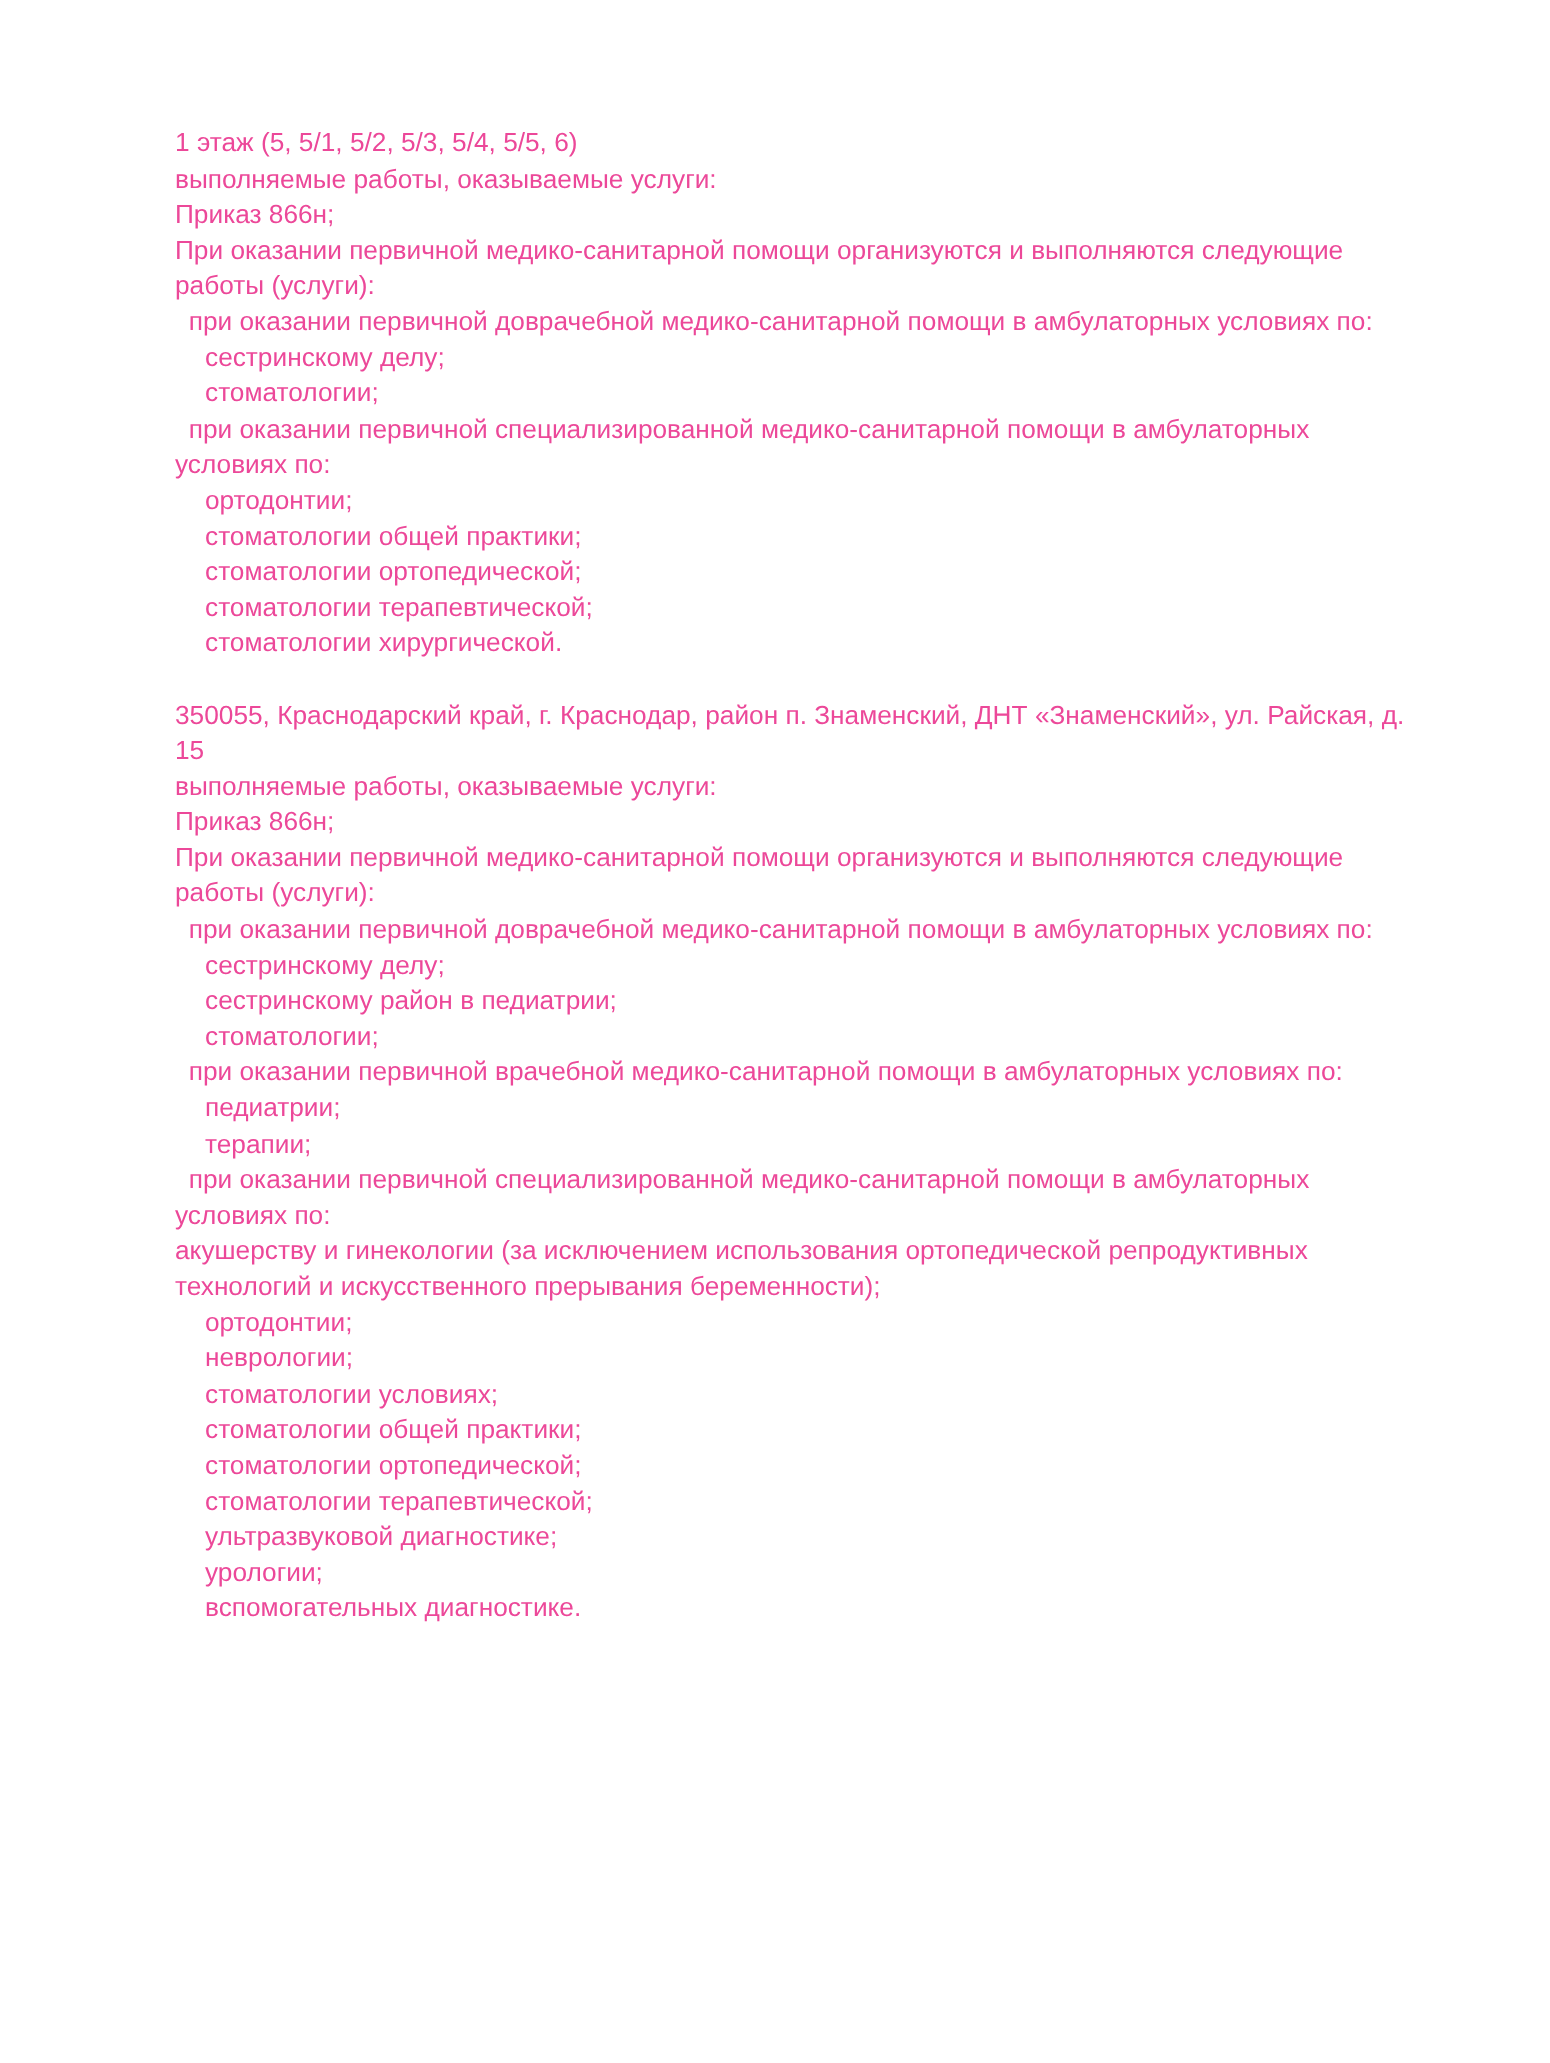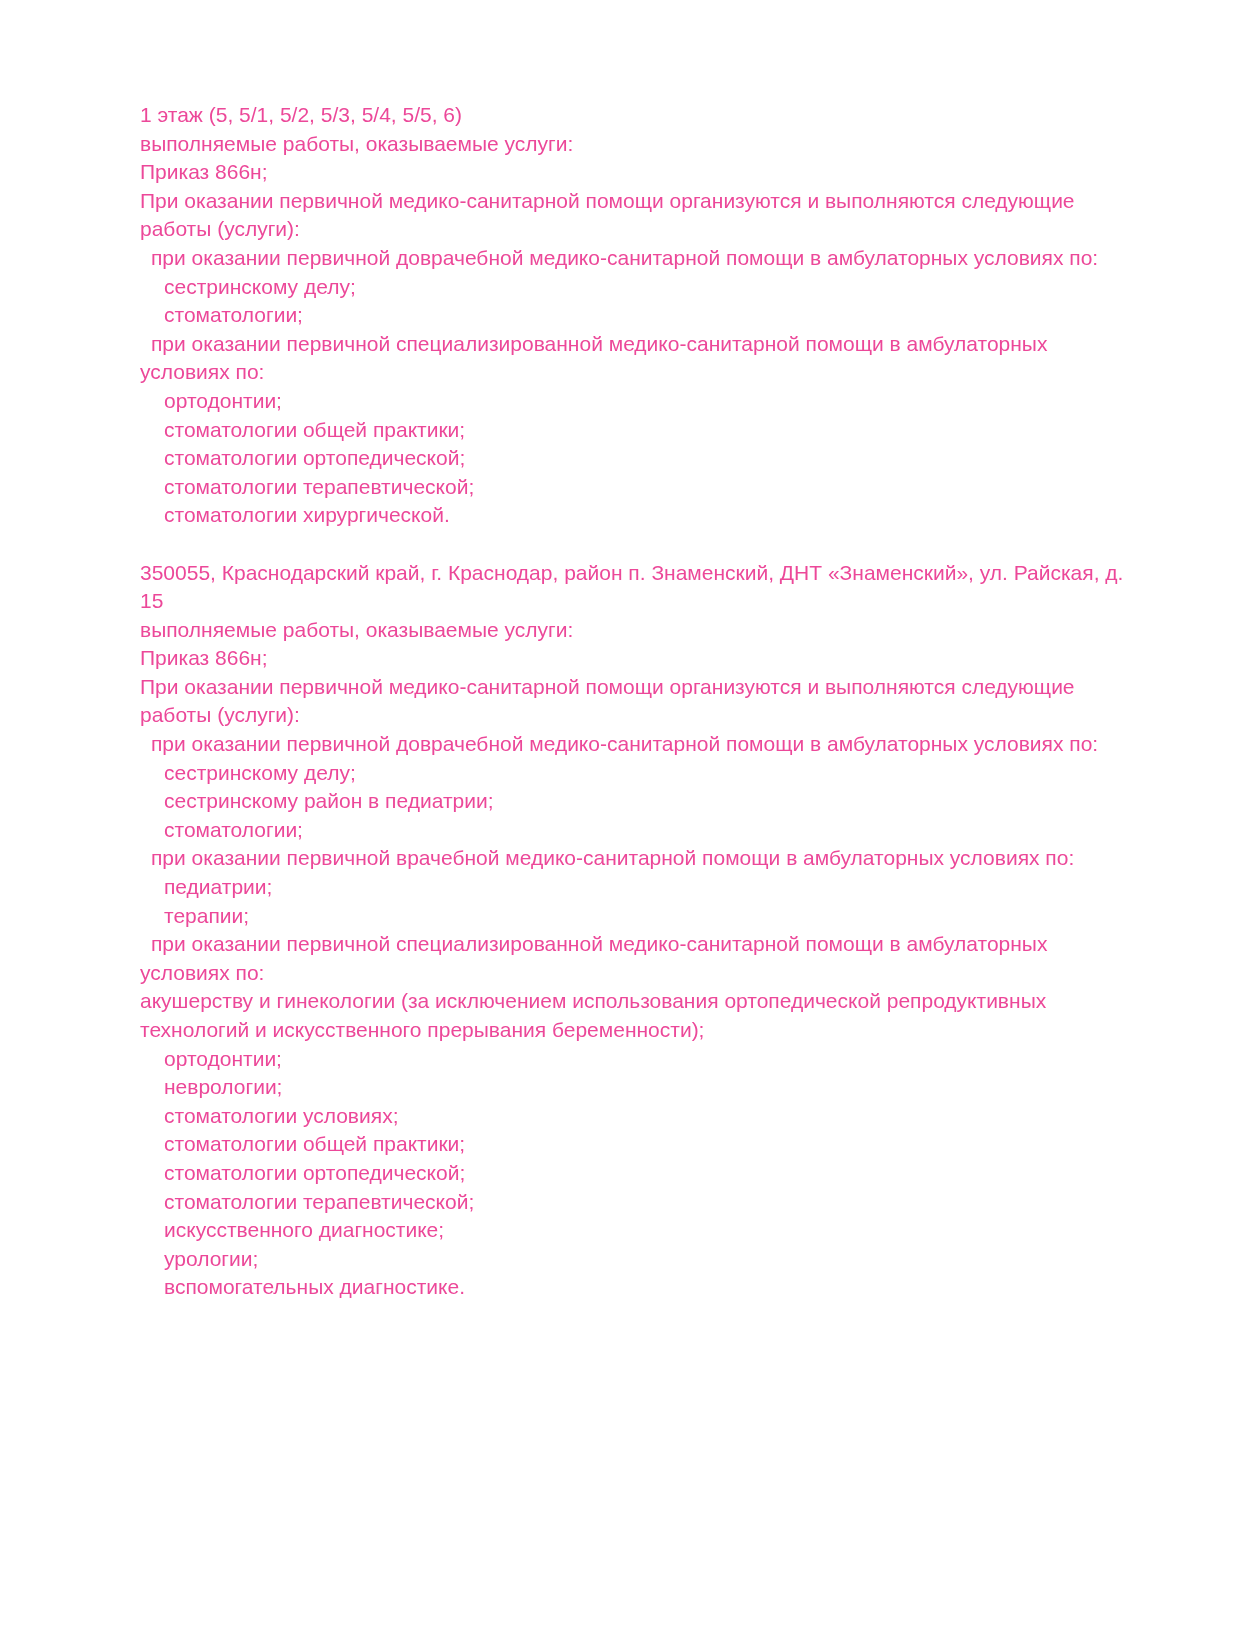--- a/index.html
+++ b/index.html
@@ -59,21 +59,21 @@
     </div>
     <div>
       <p class="line ind1">при оказании первичной специализированной медико-санитарной помощи в амбулаторных условиях по:</p>
       <p class="line ind2" style="text-indent:0;">акушерству и гинекологии (за исключением использования ортопедической репродуктивных технологий и искусственного прерывания беременности);</p>
       <p class="line ind2">ортодонтии;</p>
       <p class="line ind2">неврологии;</p>
       <p class="line ind2">стоматологии условиях;</p>
       <p class="line ind2">стоматологии общей практики;</p>
       <p class="line ind2">стоматологии ортопедической;</p>
       <p class="line ind2">стоматологии терапевтической;</p>
-      <p class="line ind2">искусственного диагностике;</p>
+      <p class="line ind2">ультразвуковой диагностике;</p>
       <p class="line ind2">урологии;</p>
       <p class="line ind2">вспомогательных диагностике.</p>
     </div>
   </div>
 </div>
 
 <style>
   
   .ind1 { padding-left: 0; text-indent: 11px; }
   .ind2 { padding-left: 0; text-indent: 24px; }

